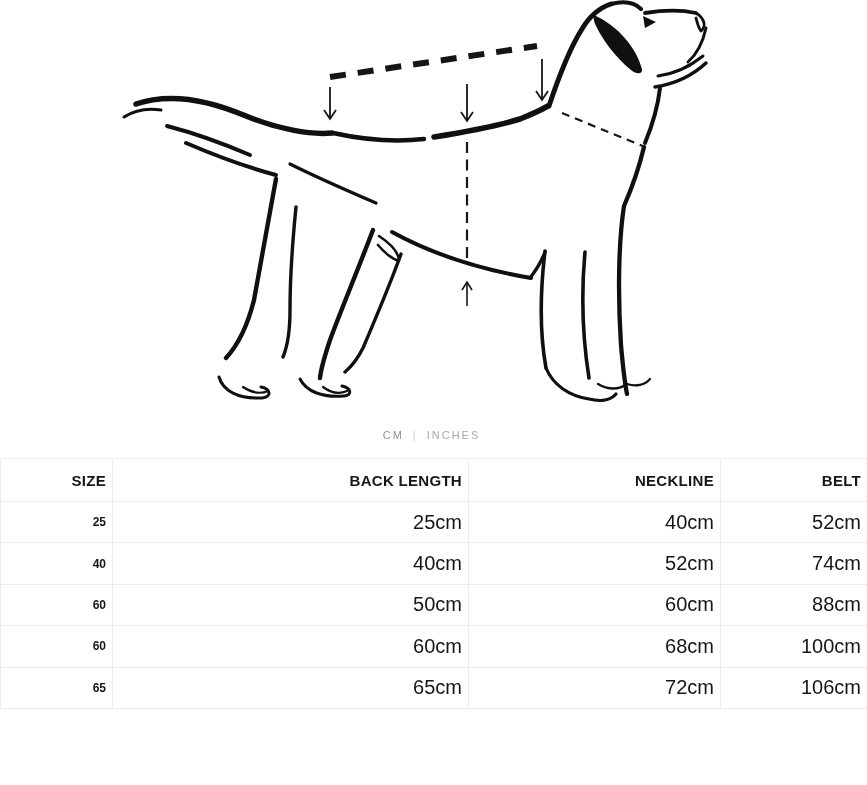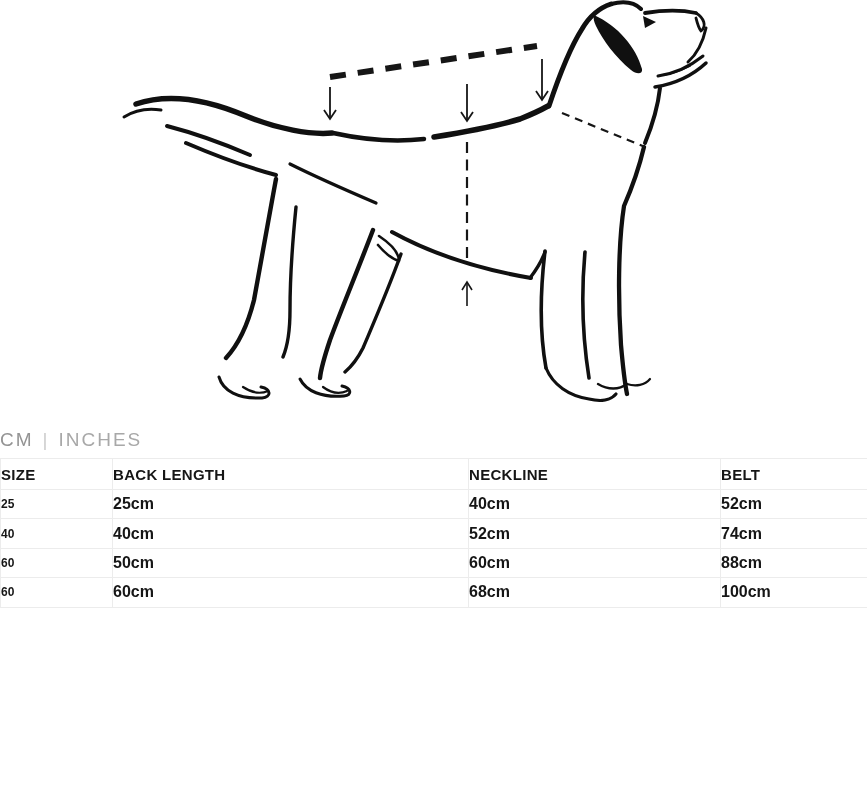--- a/index.html
+++ b/index.html
@@ -10,48 +10,48 @@
     font-family:"Liberation Sans", sans-serif;
     overflow:hidden;
   }
   .diagram-wrap { position:absolute; top:0; left:0; width:867px; height:425px; }
   .ln { fill:none; stroke:#101010; stroke-linecap:round; stroke-linejoin:round; }
   .fl { fill:#101010; stroke:none; }
   .meas { fill:none; stroke:#161616; }
 
   .unit-toggle {
     position:absolute; top:429px; left:0; width:863px;
-    text-align:left;
-    font-size:19px; letter-spacing:2px;
+    text-align:center;
+    font-size:11px; letter-spacing:2px;
     user-select:none;
   }
   .unit-toggle .cm { color:#949494; cursor:pointer; }
   .unit-toggle .divider { color:#cccccc; margin:0 9px; }
   .unit-toggle .inches { color:#a8a8a8; cursor:pointer; }
 
   table.size-table {
     position:absolute; top:458px; left:0;
     width:867px;
     border-collapse:collapse;
     table-layout:fixed;
   }
   table.size-table th, table.size-table td {
     border:1px solid #ececec;
-    text-align:left;
+    text-align:right;
     vertical-align:middle;
     color:#161616;
-    padding:0;
+    padding:6px;
   }
   table.size-table th {
     height:30px;
     font-size:15px;
     font-weight:bold;
     letter-spacing:0.3px;
   }
-  table.size-table td { height:28.4px; font-size:16px; font-weight:bold; }
+  table.size-table td { height:28.4px; font-size:20px; font-weight:normal; }
   table.size-table td.size-col { font-weight:bold; font-size:12px; }
 </style>
 </head>
 <body>
 
 <div class="stage">
 
   <div class="diagram-wrap">
     <svg width="867" height="425" viewBox="0 0 867 425" xmlns="http://www.w3.org/2000/svg">
 
@@ -165,15 +165,21 @@
         <td>50cm</td>
         <td>60cm</td>
         <td>88cm</td>
       </tr>
       <tr>
         <td class="size-col">60</td>
         <td>60cm</td>
         <td>68cm</td>
         <td>100cm</td>
       </tr>
+      <tr>
+        <td class="size-col">65</td>
+        <td>65cm</td>
+        <td>72cm</td>
+        <td>106cm</td>
+      </tr>
     </tbody>
   </table>
 </div>
 
 </body></html>

